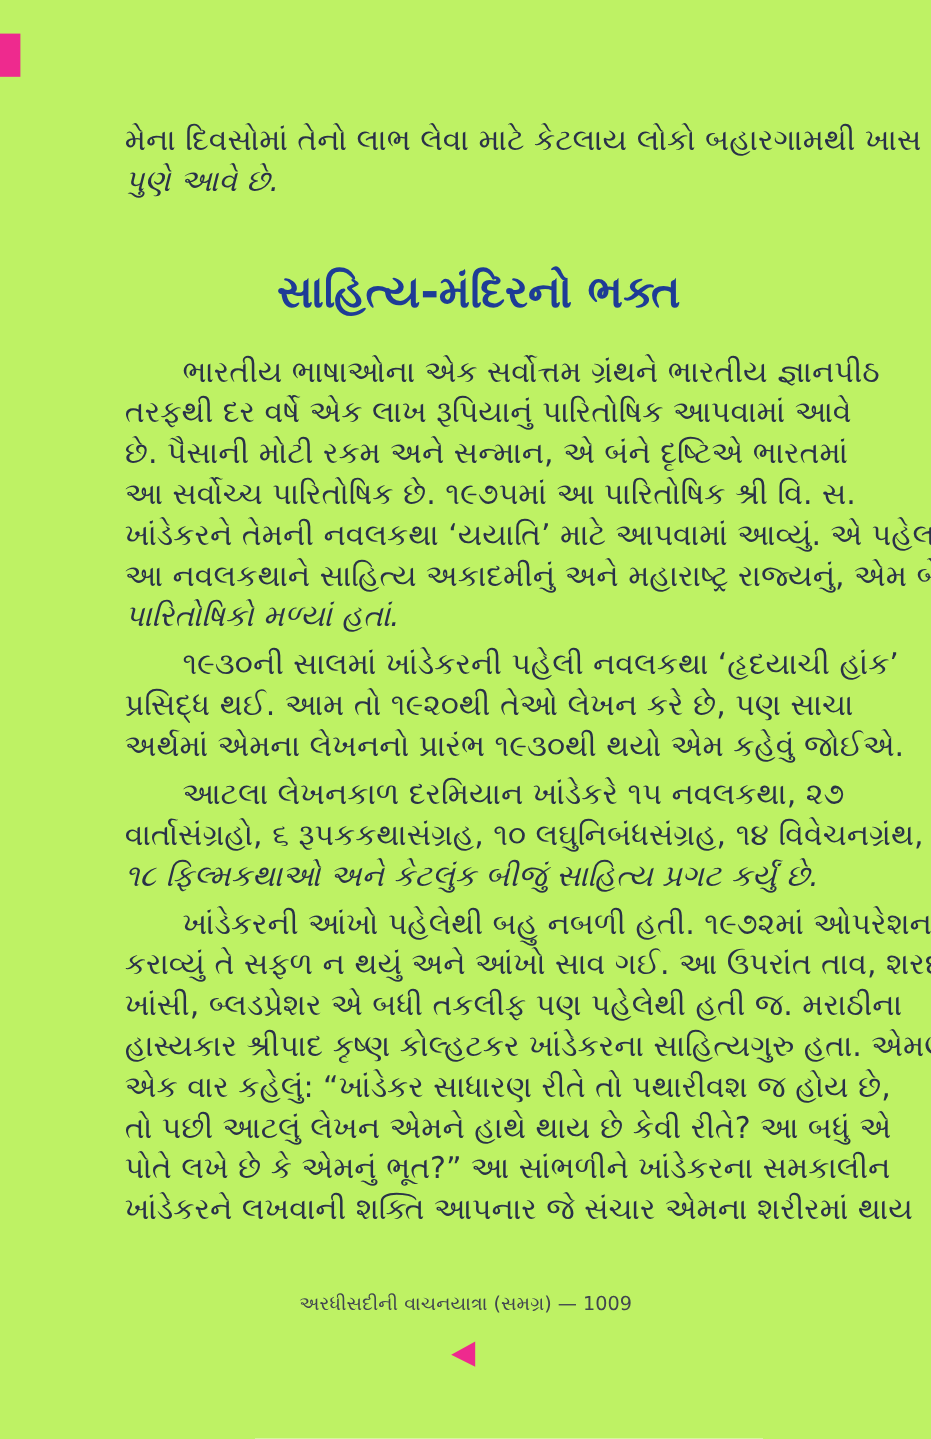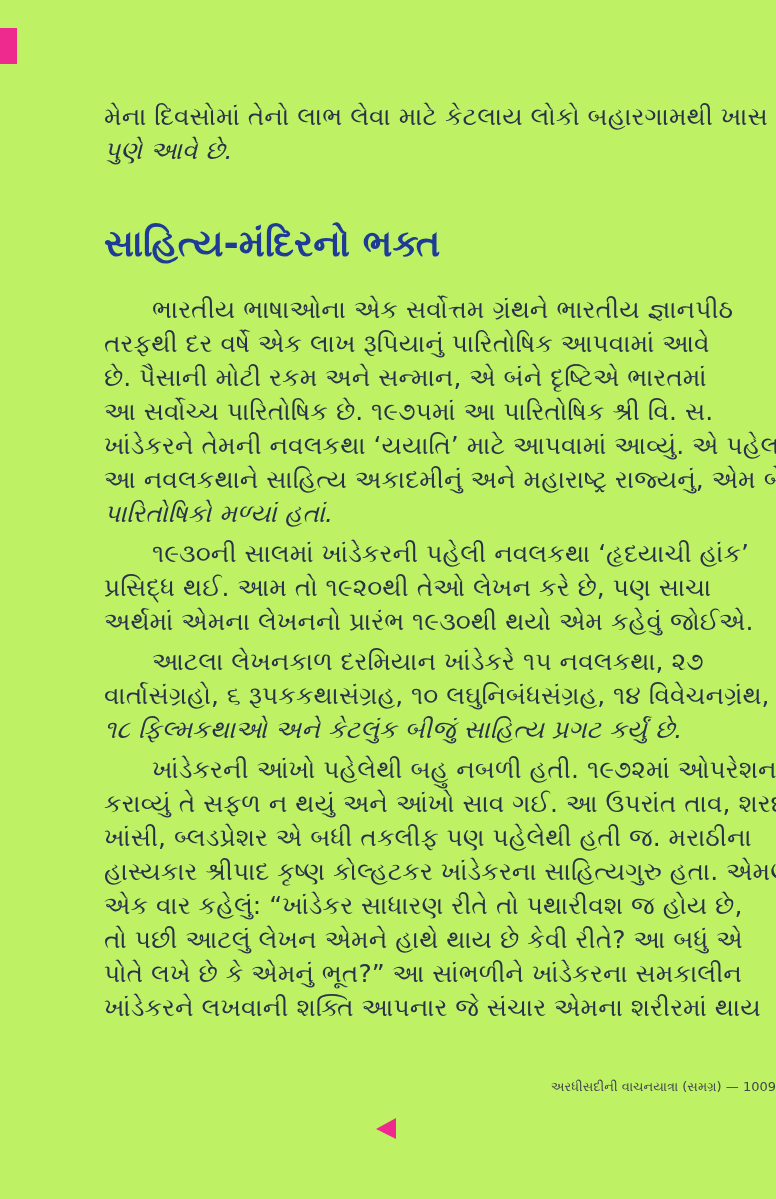--- a/index.html
+++ b/index.html
@@ -39,37 +39,38 @@
   .line.indent {
     padding-left: 48px;
   }
   .heading {
     position: absolute;
     left: 104px; top: 218px;
     width: 590px;
     margin: 0;
     height: 52px;
     line-height: 52px;
+    text-align: center;
     font-size: 37px;
     font-weight: 700;
     color: #1e3c96;
     white-space: nowrap;
   }
   .body-block {
     position: absolute;
     left: 104px; top: 293px;
     width: 590px;
   }
   .para { margin: 0 0 6px 0; padding: 0; }
   .footer {
     position: absolute;
     left: 0; top: 1074px;
     width: 776px;
-    text-align: right;
-    font-size: 13px;
+    text-align: center;
+    font-size: 16px;
     line-height: 26px;
     color: #41454f;
     white-space: nowrap;
   }
   .nav-triangle {
     position: absolute;
     left: 376px; top: 1118px;
     width: 0; height: 0;
     border-top: 11px solid transparent;
     border-bottom: 10px solid transparent;

